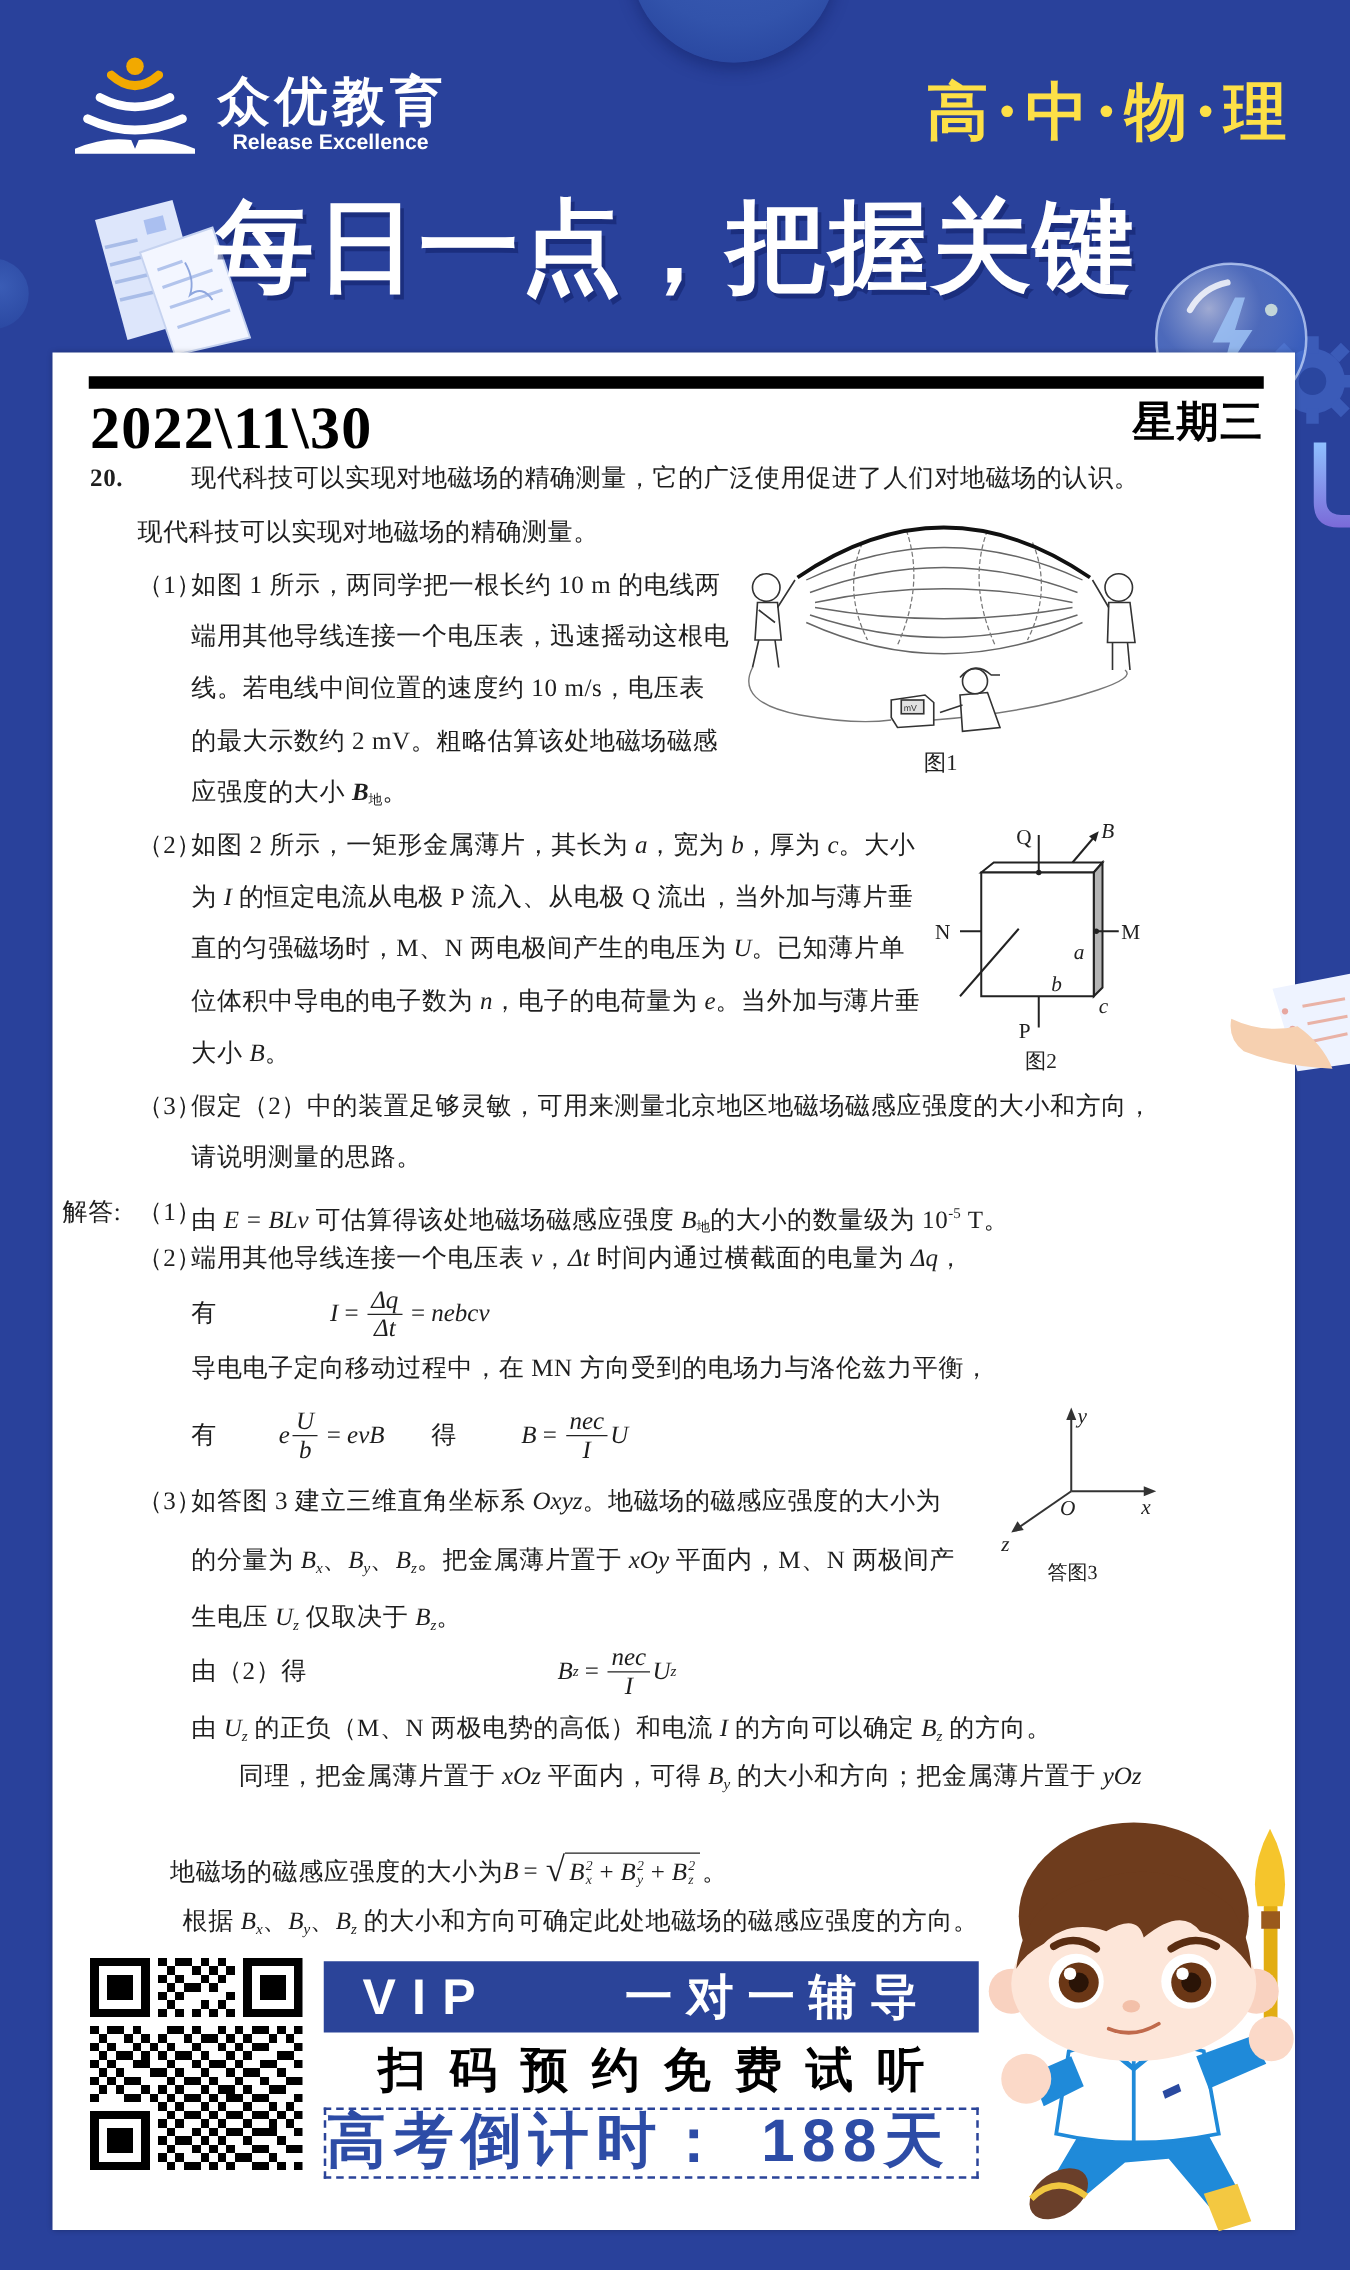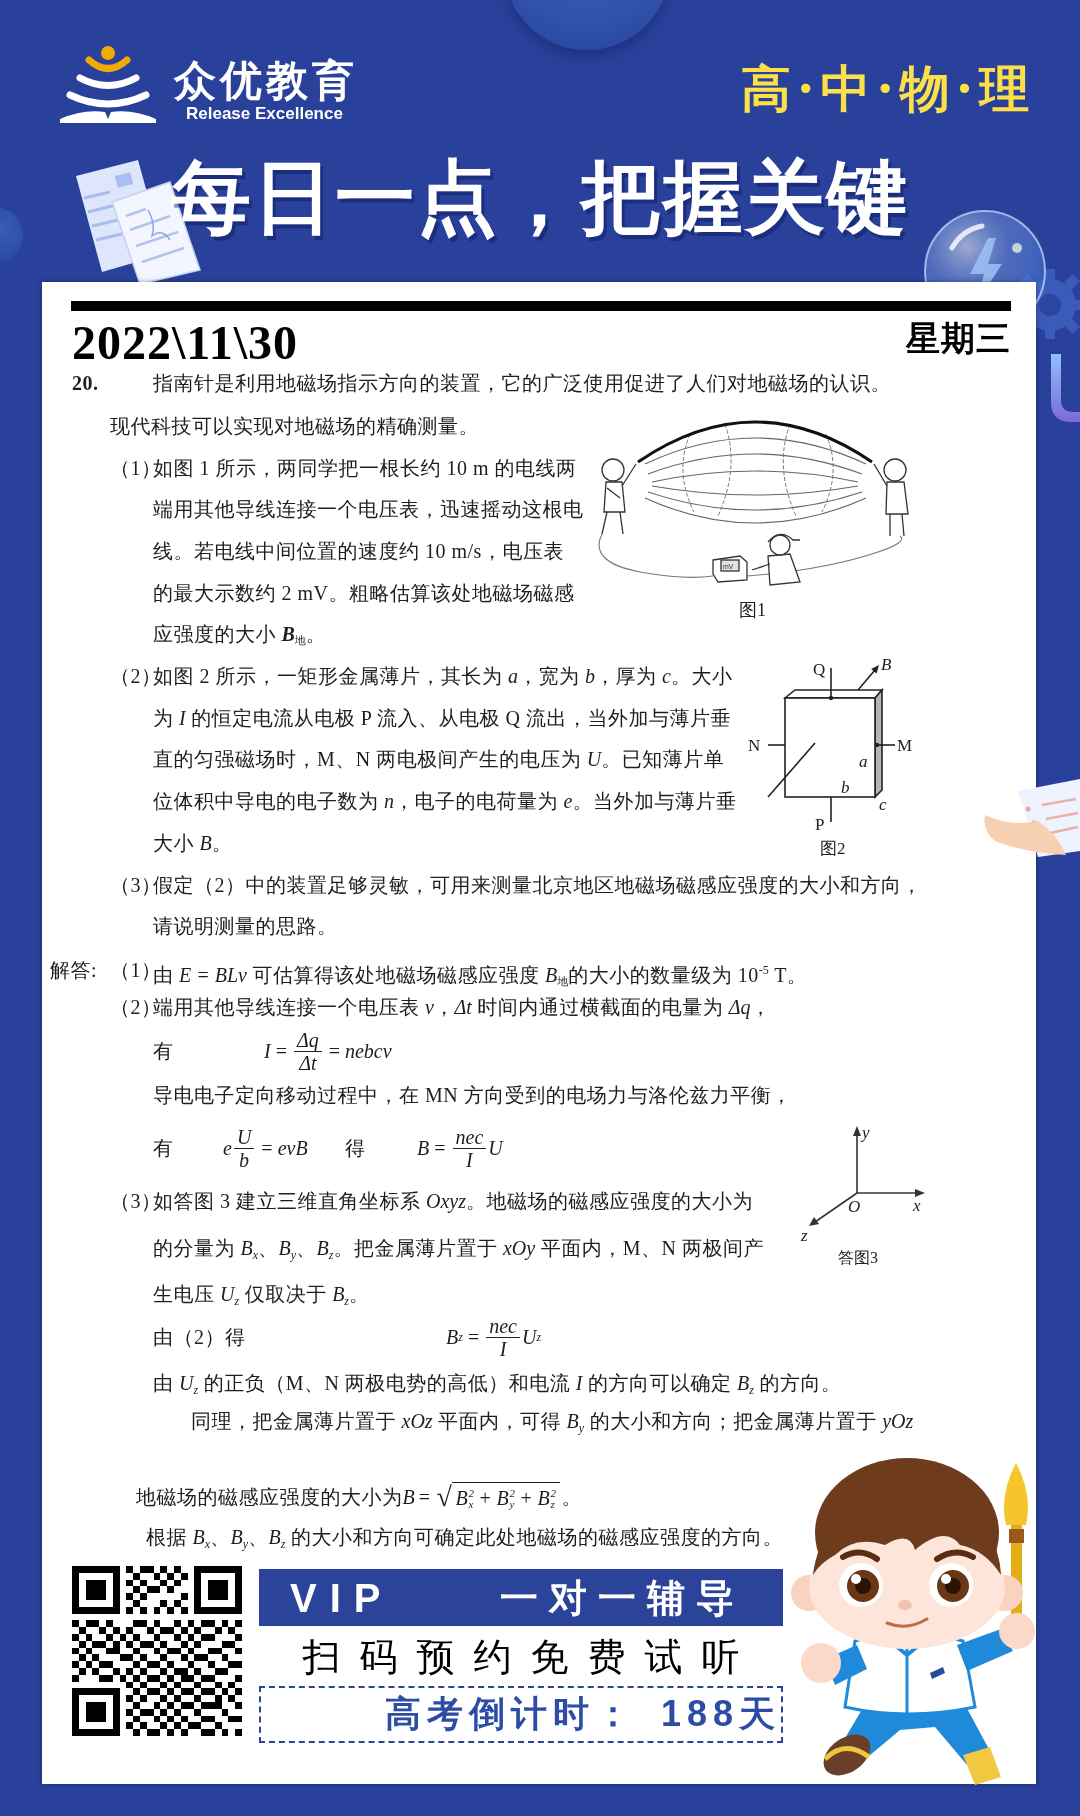--- a/index.html
+++ b/index.html
@@ -31,22 +31,22 @@
 .ss{display:inline-flex;flex-direction:column;font-size:11px;line-height:11px;font-style:italic;margin-left:1px;vertical-align:middle}
 .sqrt{display:inline-flex;align-items:stretch;margin:0 2px}
 .sqrt .rad{font-size:28px;line-height:30px;font-style:normal}
 .sqrt .under{border-top:1.3px solid #222;display:inline-flex;align-items:center;padding:2px 3px 0}
 .fig{position:absolute}
 .fig-caption{position:absolute;font-family:"Liberation Serif","DejaVu Serif",serif;font-size:18px;color:#222;white-space:nowrap}
 .qr{position:absolute;left:30px;top:1284px;width:170px;height:170px}
 .vip{position:absolute;left:217px;top:1287px;width:524px;height:57px;background:var(--accent,#2b4499)}
 .vip-a{position:absolute;left:31px;top:6px;font-size:40px;line-height:46px;font-weight:bold;color:#fff;letter-spacing:13px}
 .vip-b{position:absolute;left:241px;top:6px;font-size:38px;line-height:46px;font-weight:bold;color:#fff;letter-spacing:11px}
-.cta{position:absolute;left:217px;top:1352px;width:524px;height:46px;text-align:center;font-size:38px;line-height:46px;font-weight:normal;color:#000;letter-spacing:19px;padding-left:19px;white-space:nowrap}
-.countdown{position:absolute;left:217px;top:1404px;width:524px;height:57px;border:2px dashed var(--accent,#2b4499);text-align:right;font-size:36px;line-height:52px;font-weight:bold;color:var(--countdown,#2d4ca6);letter-spacing:6px;white-space:nowrap}
+.cta{position:absolute;left:217px;top:1352px;width:524px;height:46px;text-align:center;font-size:38px;line-height:46px;font-weight:bold;color:#000;letter-spacing:19px;padding-left:19px;white-space:nowrap}
+.countdown{position:absolute;left:217px;top:1404px;width:524px;height:57px;border:2px dashed var(--accent,#2b4499);text-align:left;font-size:48px;line-height:52px;font-weight:bold;color:var(--countdown,#2d4ca6);letter-spacing:6px;white-space:nowrap}
 .countdown .gap{display:inline-block;width:24px}
 .mascot{position:absolute;left:743px;top:1173px;width:265px;height:335px}
 </style>
 </head>
 <body>
 
 <div class="deco" style="left:504px;top:-116px;width:166px;height:166px;border-radius:50%;background:radial-gradient(circle at 50% 30%,#3a5cb5 0%,#3253ab 60%,#24409a 100%);box-shadow:0 6px 12px rgba(10,20,80,.35)"></div>
 <div class="deco" style="left:-33px;top:207px;width:56px;height:56px;border-radius:50%;background:radial-gradient(circle at 60% 40%,#3a5cb5,#25419b)"></div>
 <svg class="deco" style="left:1010px;top:265px" width="75" height="75" viewBox="0 0 75 75">
   <g fill="#3b5bb8">
@@ -114,21 +114,21 @@
   <path d="M82 56 Q90 70 86 82 Q96 74 104 86" stroke="#8ea6de" stroke-width="1.5" fill="none"></path>
 </svg>
 <div class="slogan">每日一点，把握关键</div>
 
 <div class="card">
   <div class="rule"></div>
   <div class="date">2022\11\30</div>
   <div class="weekday">星期三</div>
 
   <div class="ln bd" style="left:30px;top:89px">20.</div>
-  <div class="ln" style="left:111px;top:89px">指南针是利用地磁场指示方向的装置，它的广泛使用促进了人们对地磁场的认识。</div>
+  <div class="ln" style="left:111px;top:89px">现代科技可以实现对地磁场的精确测量，它的广泛使用促进了人们对地磁场的认识。</div>
   <div class="ln" style="left:68px;top:132px">现代科技可以实现对地磁场的精确测量。</div>
 
   <div class="ln" style="left:68px;top:174px">（1）</div>
   <div class="ln" style="left:111px;top:174px">如图 1 所示，两同学把一根长约 10 m 的电线两</div>
   <div class="ln" style="left:111px;top:215px">端用其他导线连接一个电压表，迅速摇动这根电</div>
   <div class="ln" style="left:111px;top:257px">线。若电线中间位置的速度约 10 m/s，电压表</div>
   <div class="ln" style="left:111px;top:299px">的最大示数约 2 mV。粗略估算该处地磁场磁感</div>
   <div class="ln" style="left:111px;top:340px">
     <span>应强度的大小 </span><span class="m bd">B</span><span class="sbc">地</span><span>。</span>
   </div>

